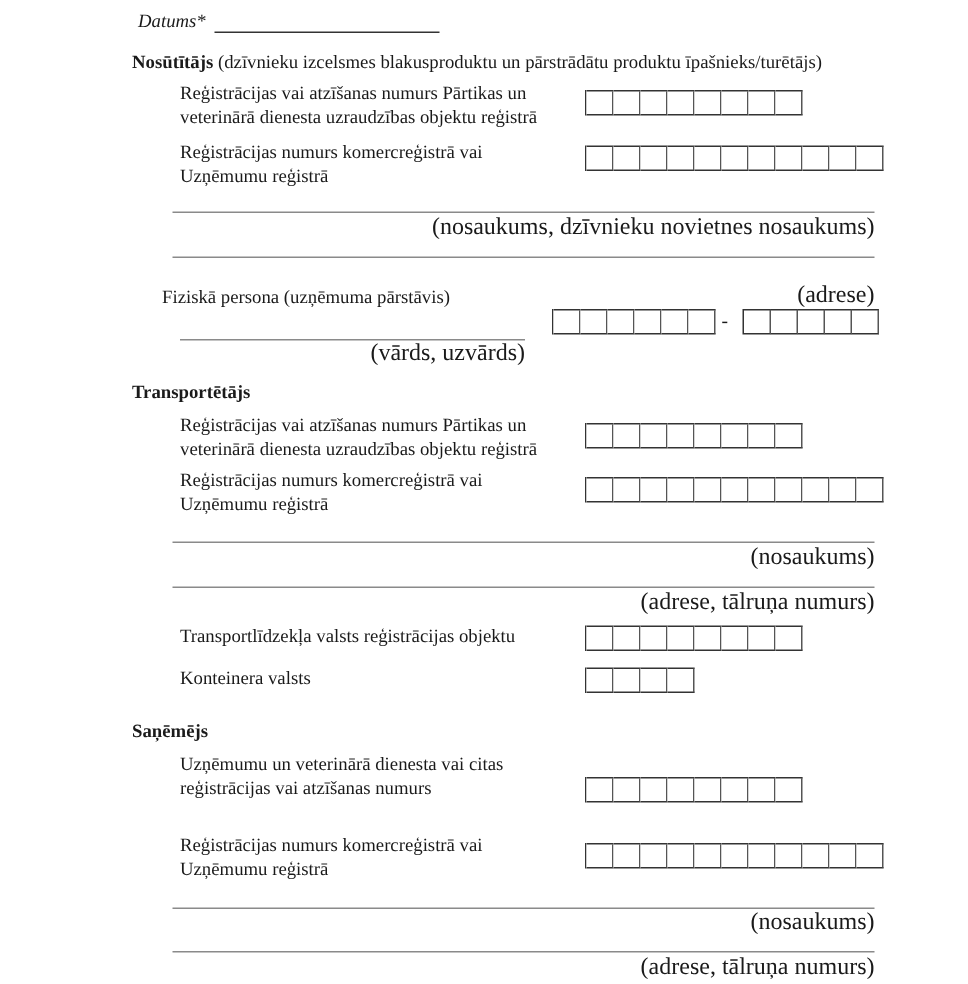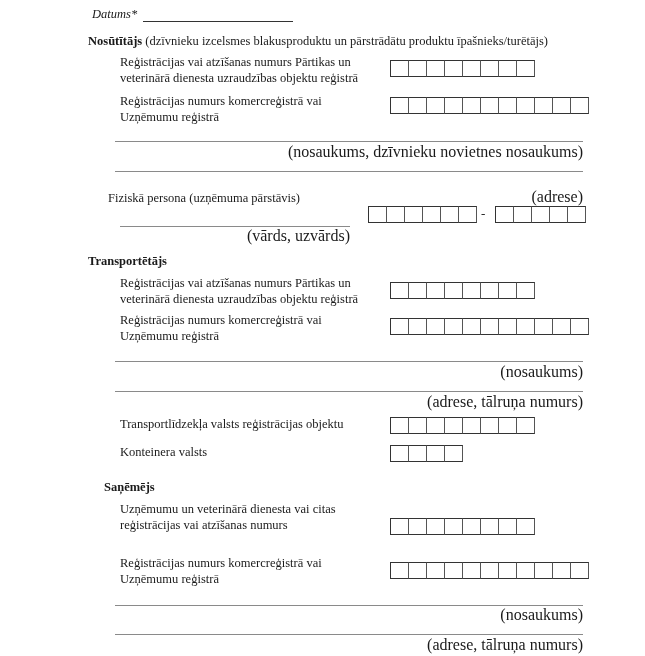--- a/index.html
+++ b/index.html
@@ -132,21 +132,21 @@
     <div class="box"></div>
   </div>
 <div class="abs" style="left:120px;top:445px;">Konteinera valsts</div>
 <div class="boxes" style="left:390px;top:445px;">
     <div class="box"></div>
     <div class="box"></div>
     <div class="box"></div>
     <div class="box"></div>
   </div>
 
-<div class="abs heading" style="left:104px;top:480px;"><b>Saņēmējs</b></div>
+<div class="abs heading" style="left:88px;top:480px;"><b>Saņēmējs</b></div>
 
 <div class="abs lbl" style="left:120px;top:501px;">
   <div>Uzņēmumu un veterinārā dienesta vai citas</div>
   <div>reģistrācijas vai atzīšanas numurs</div>
 </div>
 <div class="boxes" style="left:390px;top:518px;">
     <div class="box"></div>
     <div class="box"></div>
     <div class="box"></div>
     <div class="box"></div>

